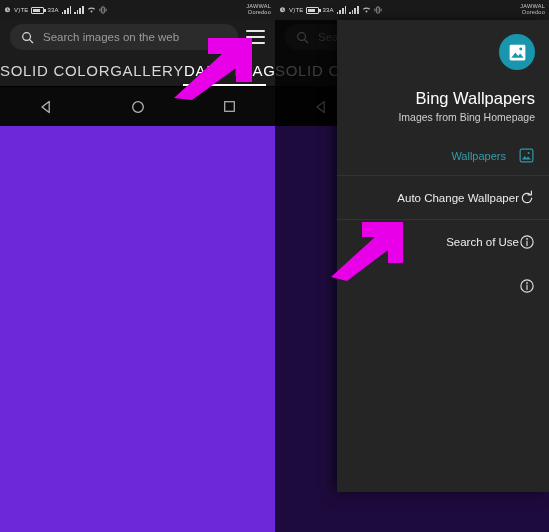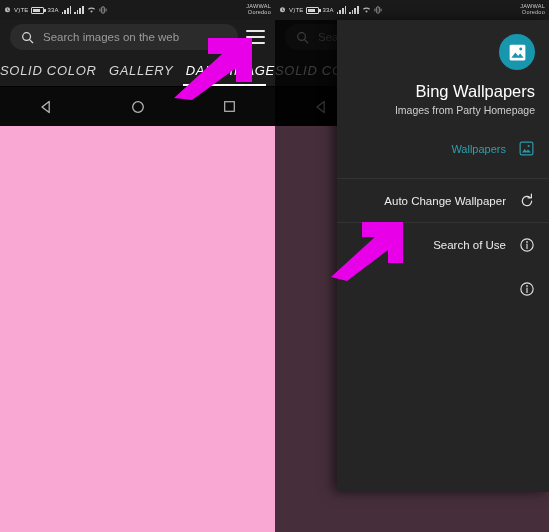--- a/index.html
+++ b/index.html
@@ -8,21 +8,21 @@
     background:#ffffff;
     font-family:"Liberation Sans", sans-serif;
     overflow:hidden;
   }
   .stage { position:relative; width:549px; height:532px; display:flex; }
 
   
   .phone {
     position:relative;
     width:275px; height:532px;
-    background:#f9a8d4;
+    background:#6d28d9;
     overflow:hidden;
     flex:0 0 auto;
   }
   .phone.right { width:274px; }
 
   
   .statusbar {
     position:relative;
     height:20px;
     background:#1a1a1a;
@@ -57,22 +57,22 @@
   .s-ph { font-size:11.5px; color:#9b9b9b; white-space:nowrap; }
   .hamburger { width:19px; height:14px; display:flex; flex-direction:column; justify-content:space-between; flex:0 0 auto; }
   .hamburger span { display:block; height:2px; background:#e8e8e8; border-radius:1px; }
 
   
   .tabs {
     height:32px; background:#1c1c1c;
     display:flex; align-items:center; position:relative;
   }
   .tab {
-    flex:1; text-align:center; font-size:13px;
-    color:#d7d7d7; letter-spacing:.7px; white-space:nowrap;font-style:italic;
+    flex:1; text-align:center; font-size:15px;
+    color:#d7d7d7; letter-spacing:.7px; white-space:nowrap;
   }
   .tab.active { color:#ffffff; }
   .tab-underline {
     position:absolute; bottom:0; height:2px; background:#ffffff;
     left:66.6%; width:30%;
   }
 
   
   .photo { position:relative; flex:1; overflow:hidden; background:#0d1408; }
   .bg {
@@ -177,30 +177,30 @@
     width:212px; background:#252525;
     display:flex; flex-direction:column;
     box-shadow:-4px 0 12px rgba(0,0,0,.6);
   }
   .drawer-head { padding:14px 14px 12px 14px; }
   .app-icon {
     width:36px; height:36px; border-radius:50%;
     background:#1896ad; margin-left:auto;
     display:flex; align-items:center; justify-content:center;
   }
-  .app-title { margin-top:12px; text-align:right; color:#fff; font-size:16.5px; }
+  .app-title { margin-top:19px; text-align:right; color:#fff; font-size:16.5px; }
   .app-sub { margin-top:3px; text-align:right; color:#cfcfcf; font-size:10.5px; }
   .wp-row {
     display:flex; align-items:center; justify-content:flex-end; gap:12px;
-    padding:12px 14px 21px 14px;
+    padding:12px 14px 11px 14px;
     border-bottom:1px solid #333333;
   }
   .wp-label { color:#2e9fae; font-size:11px; }
   .menu-item {
-    display:flex; align-items:center; justify-content:flex-end; gap:13px;
+    display:flex; align-items:center; justify-content:flex-end; 
     padding:0 14px; height:44px;
     color:#ececec; font-size:11.5px;
   }
   .menu-item.sep { border-bottom:1px solid #333333; }
   .menu-ic { flex:0 0 auto; opacity:.95; }
 
   
   .arrow { position:absolute; pointer-events:none; }
   .arrow svg { display:block; }
 </style>
@@ -388,21 +388,21 @@
     <div class="drawer">
       <div class="drawer-head">
         <div class="app-icon">
           <svg width="21" height="21" viewBox="0 0 24 24">
             <path d="M4.5 3h15a1.5 1.5 0 011.5 1.5v15a1.5 1.5 0 01-1.5 1.5h-15A1.5 1.5 0 013 19.5v-15A1.5 1.5 0 014.5 3z" fill="#ffffff"></path>
             <path d="M5 18l4.6-6 3.1 4 2.3-2.8L19 18z" fill="#1896ad"></path>
             <circle cx="15.7" cy="8.1" r="1.7" fill="#1896ad"></circle>
           </svg>
         </div>
         <div class="app-title">Bing Wallpapers</div>
-        <div class="app-sub">Images from Party Homepage</div>
+        <div class="app-sub">Images from Bing Homepage</div>
       </div>
 
       <div class="wp-row">
         <span class="wp-label">Wallpapers</span>
         <svg class="menu-ic" width="17" height="17" viewBox="0 0 24 24">
           <rect x="3" y="3" width="18" height="18" rx="2.4" fill="none" stroke="#2e9fae" stroke-width="1.7"></rect>
           <path d="M5.6 17.6l3.9-5 2.6 3.2 2-2.4 4.3 4.2z" fill="#2e9fae"></path>
           <circle cx="15" cy="8.5" r="1.5" fill="#2e9fae"></circle>
         </svg>
       </div>

